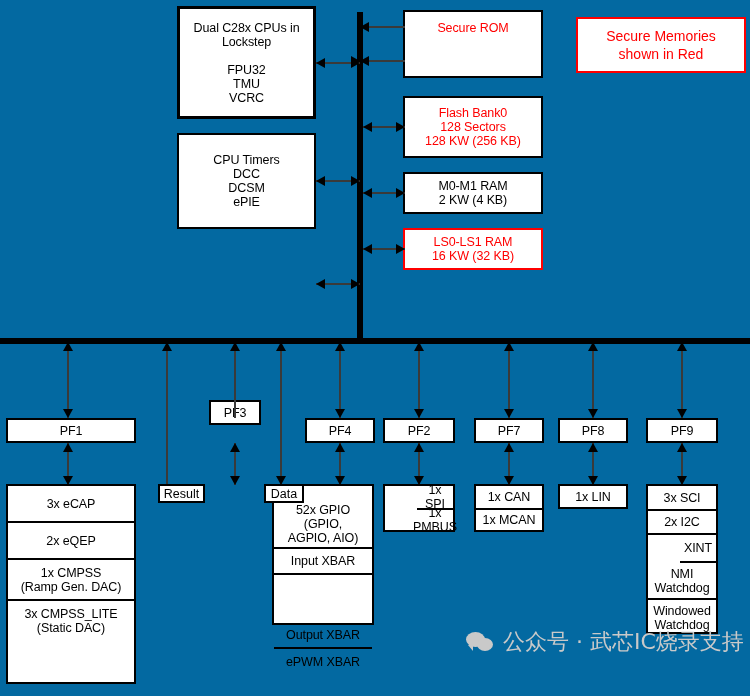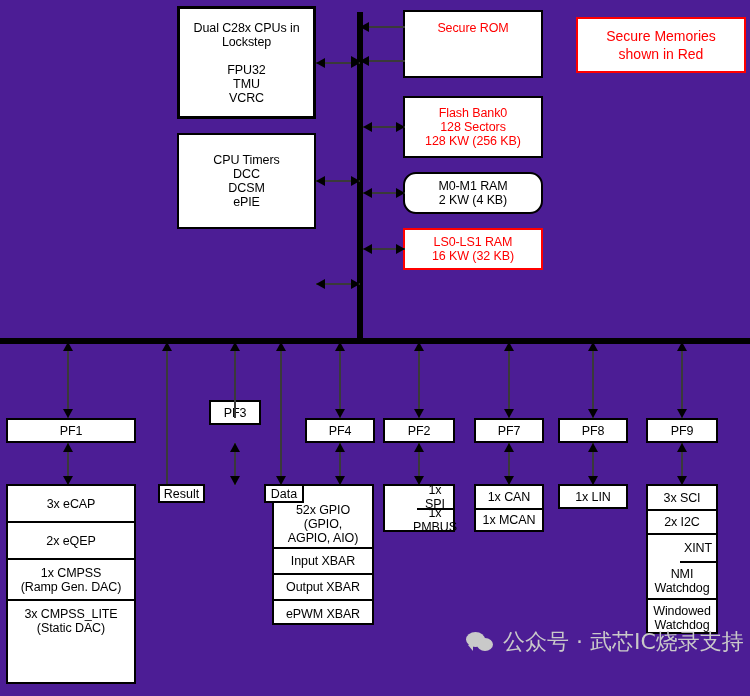--- a/index.html
+++ b/index.html
@@ -1,17 +1,17 @@
 <!DOCTYPE html>
 <html><head>
 <meta charset="utf-8">
 <style>
   html,body{margin:0;padding:0;background:#ffffff;}
   body{font-family:"Liberation Sans","DejaVu Sans",sans-serif;}
-  #canvas{position:relative;width:750px;height:696px;background:#4c1d95;overflow:hidden;}
+  #canvas{position:relative;width:750px;height:696px;background:#0369a1;overflow:hidden;}
 
   
   .box{
     position:absolute;
     box-sizing:border-box;
     border:2px solid #000;
     background:#fff;
     display:flex;
     align-items:center;
     justify-content:center;
@@ -127,21 +127,21 @@
 
   <div class="box red" style="left:403px;top:96px;width:140px;height:62px;">
     <div class="inner">Flash Bank0
 128 Sectors
 128 KW (256 KB)</div>
   </div>
   <div class="line-h" style="left:363px;top:126px;width:42px;"></div>
   <div class="arr left" style="left:363px;top:122px;"></div>
   <div class="arr right" style="left:396px;top:122px;"></div>
 
-  <div class="box" style="left:403px;top:172px;width:140px;height:42px;border-radius:13px;">
+  <div class="box" style="left:403px;top:172px;width:140px;height:42px;">
     <div class="inner">M0-M1 RAM
 2 KW (4 KB)</div>
   </div>
   <div class="line-h" style="left:363px;top:192px;width:42px;"></div>
   <div class="arr left" style="left:363px;top:188px;"></div>
   <div class="arr right" style="left:396px;top:188px;"></div>
 
   <div class="box red redborder" style="left:403px;top:228px;width:140px;height:42px;">
     <div class="inner">LS0-LS1 RAM
 16 KW (32 KB)</div>
@@ -243,21 +243,21 @@
 
   <div class="tab" style="left:158px;top:484px;width:47px;height:19px;">
     <span>Result</span>
   </div>
 
   <div class="stack" style="left:272px;top:484px;width:102px;height:141px;">
     <div class="cell" style="height:63px;padding-top:14px;">52x GPIO
 (GPIO,
 AGPIO, AIO)</div>
     <div class="cell" style="height:26px;">Input XBAR</div>
-    <div class="cell" style="height:26px;">Output XBAR</div>
+    <div class="cell" style="height:26px;margin-top:48px;">Output XBAR</div>
     <div class="cell" style="height:26px;">ePWM XBAR</div>
   </div>
   <div class="tab" style="left:264px;top:484px;width:40px;height:19px;">
     <span>Data</span>
   </div>
 
   <div class="stack" style="left:383px;top:484px;width:72px;height:48px;padding-left:32px;">
     <div class="cell" style="height:24px;">1x SPI</div>
     <div class="cell" style="height:20px;">1x PMBUS</div>
   </div>

